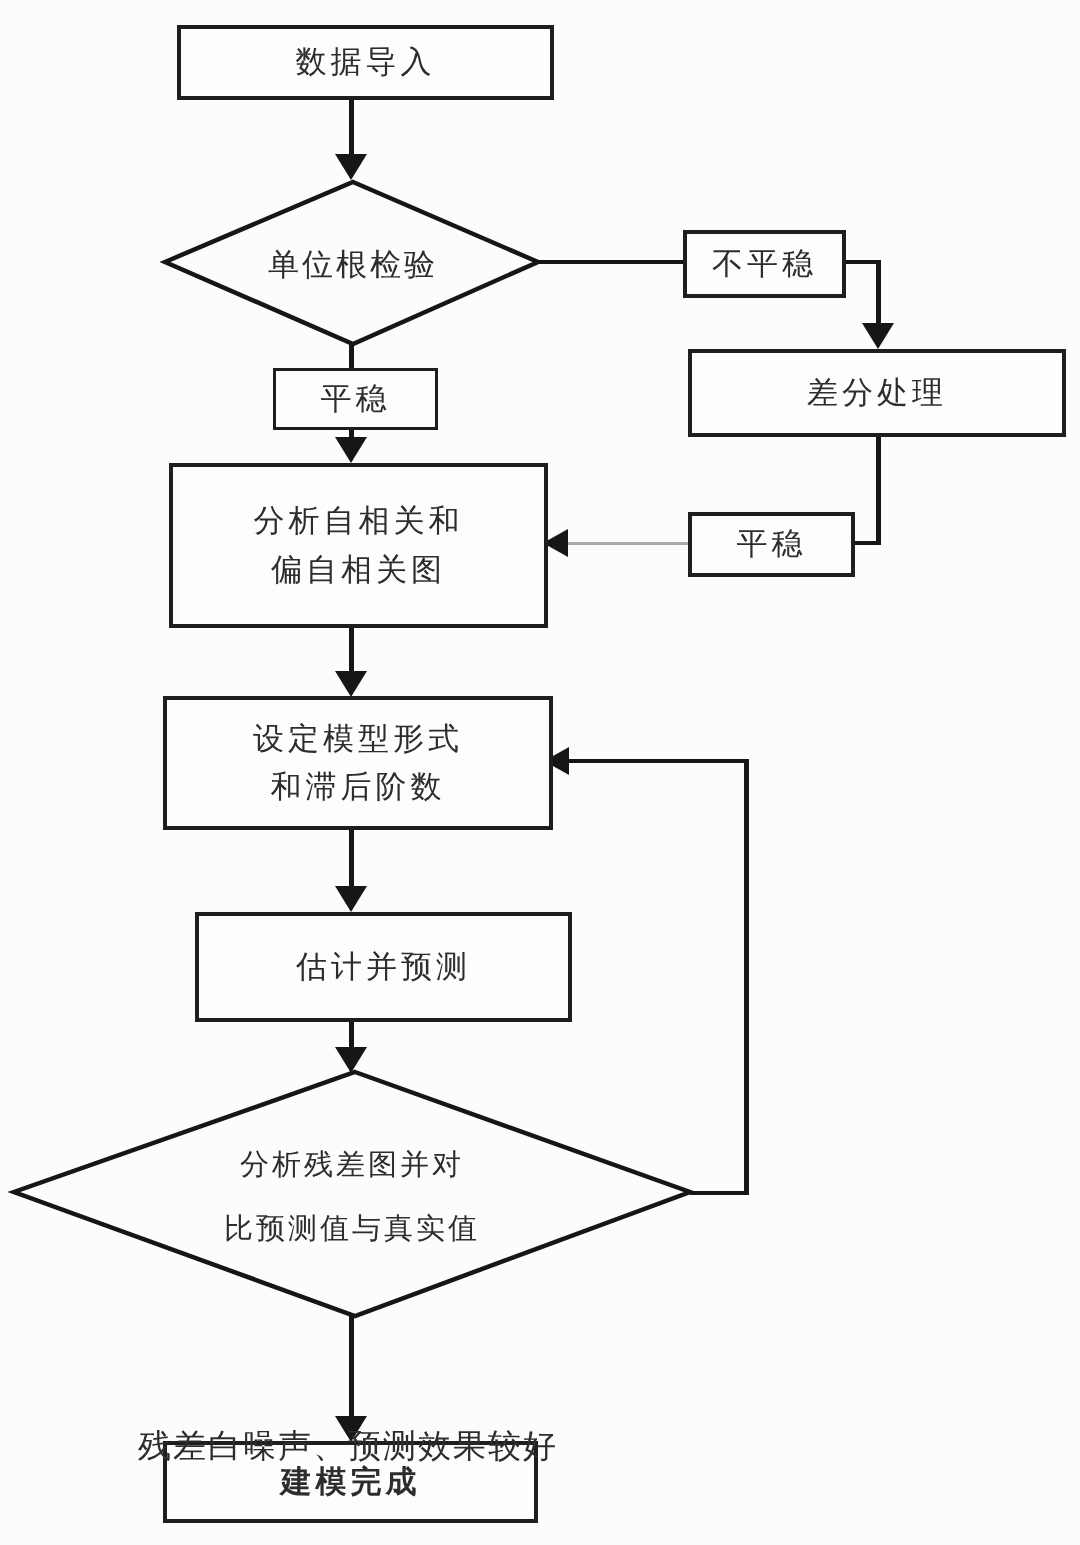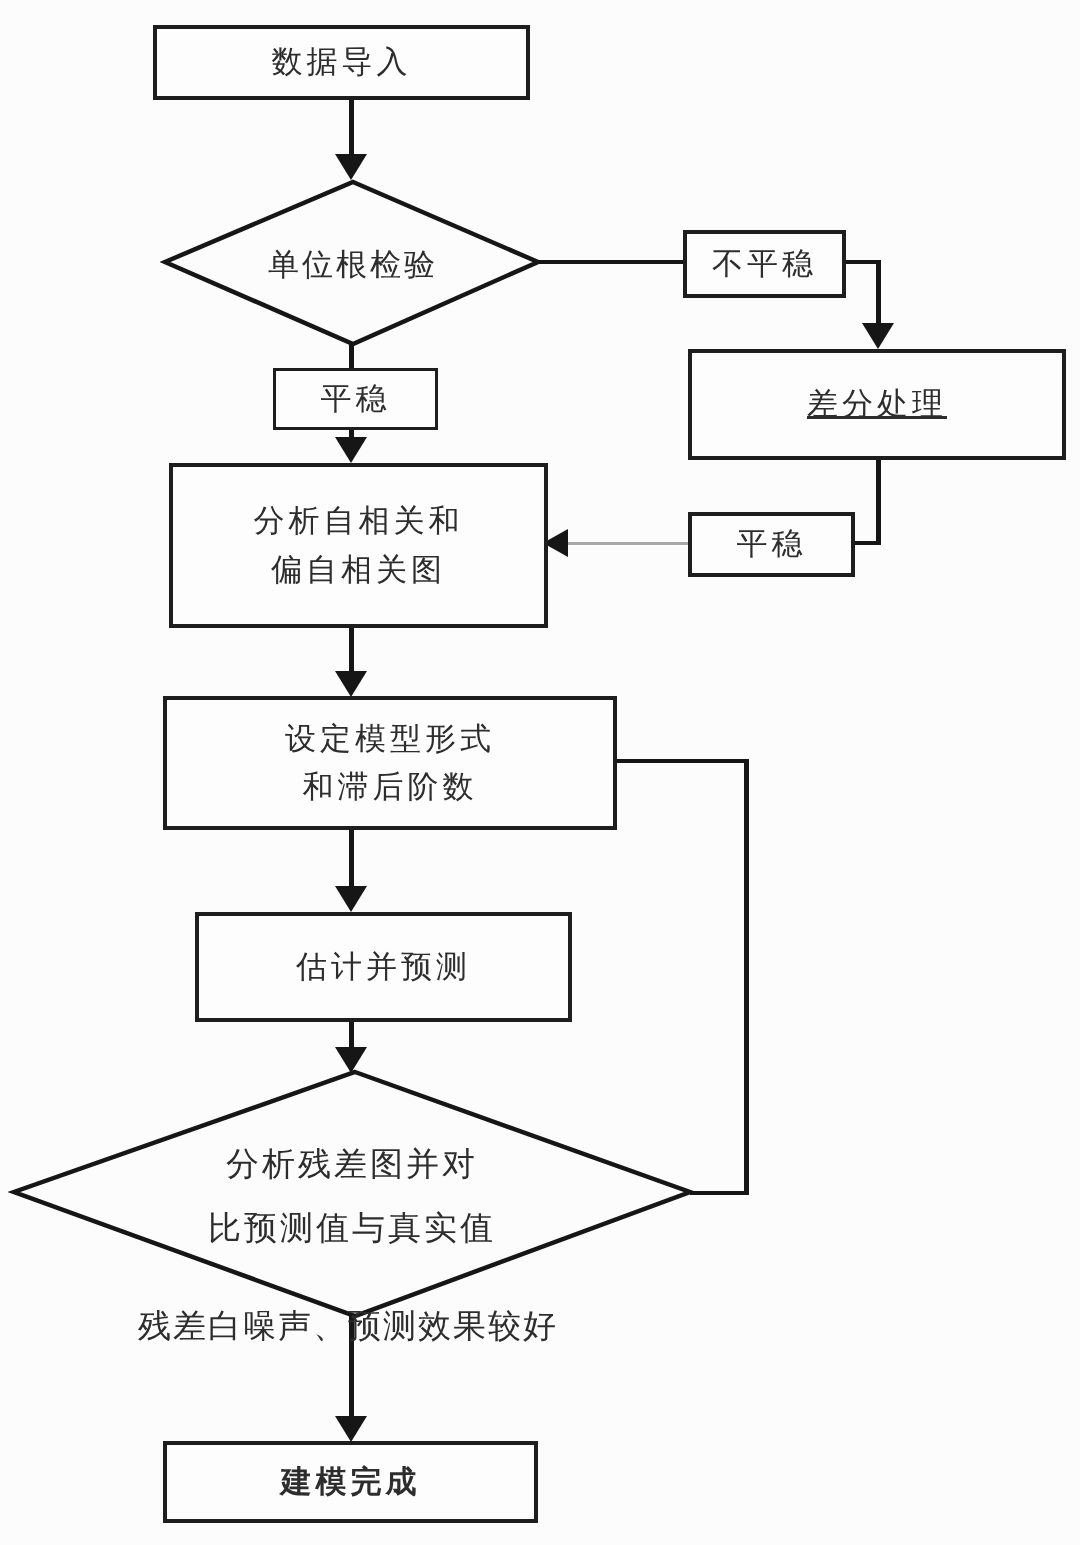--- a/index.html
+++ b/index.html
@@ -20,36 +20,36 @@
     border-left:16px solid transparent;border-right:16px solid transparent;
     border-top:26px solid #161616;}
   .ah-left{position:absolute;width:0;height:0;
     border-top:14px solid transparent;border-bottom:14px solid transparent;
     border-right:25px solid #161616;}
   .dia-svg{position:absolute;}
   .dia-text{position:absolute;text-align:center;font-size:31px;letter-spacing:3px;}
   .free-label{position:absolute;text-align:center;font-size:33px;letter-spacing:2px;}
 
   
-  .b-import{left:153px;top:25px;width:377px;height:75px;}
+  .b-import{left:177px;top:25px;width:377px;height:75px;}
   .b-notstat{left:683px;top:230px;width:163px;height:68px;}
-  .b-diff{left:688px;top:349px;width:378px;height:111px;text-decoration:underline;}
+  .b-diff{left:688px;top:349px;width:378px;height:88px;}
   .b-stat-l{left:273px;top:368px;width:165px;height:62px;}
   .b-stat-r{left:688px;top:512px;width:167px;height:65px;}
   .b-acf{left:169px;top:463px;width:379px;height:165px;}
-  .b-model{left:163px;top:696px;width:454px;height:134px;}
+  .b-model{left:163px;top:696px;width:390px;height:134px;}
   .b-est{left:163px;top:912px;width:377px;height:110px;margin-left:32px;}
   .b-complete{left:163px;top:1441px;width:375px;height:82px;font-weight:bold;}
 
   
   .dia1{left:160px;top:176px;width:385px;height:172px;}
   .dia1-label{left:178px;top:244px;width:350px;}
   
   .dia2{left:8px;top:1066px;width:690px;height:256px;}
-  .dia2-label{left:132px;top:1132px;width:440px;line-height:64px;font-size:33px;}
+  .dia2-label{left:132px;top:1132px;width:440px;line-height:64px;font-size:29px;}
 
   
   .c1-stem{left:349px;top:100px;height:56px;}
   .c1-head{left:335px;top:154px;}
   .c2-line{left:538px;top:260px;width:145px;}
   .c3-h{left:845px;top:260px;width:36px;}
   .c3-v{left:876px;top:260px;height:70px;}
   .c3-head{left:862px;top:323px;}
   .c4-v{left:876px;top:437px;height:108px;}
   .c4-h{left:855px;top:541px;width:26px;}
@@ -63,21 +63,21 @@
   .c9-head{left:544px;top:747px;}
   .c9-h{left:567px;top:759px;width:181px;}
   .c9-v{left:744px;top:759px;height:436px;}
   .c9-hb{left:690px;top:1191px;width:58px;}
   .c10-stem{left:349px;top:830px;height:58px;}
   .c10-head{left:335px;top:886px;}
   .c11-stem{left:349px;top:1022px;height:28px;}
   .c11-head{left:335px;top:1047px;}
   .c12-stem{left:349px;top:1316px;height:103px;}
   .c12-head{left:335px;top:1416px;}
-  .lbl-residual{left:128px;top:1304px;width:440px;}
+  .lbl-residual{left:128px;top:1424px;width:440px;}
 </style>
 </head>
 <body>
 
 <div class="canvas">
 
   <div class="stem-v c1-stem"></div>
   <div class="ah-down c1-head"></div>
 
   <div class="stem-h c2-line"></div>

